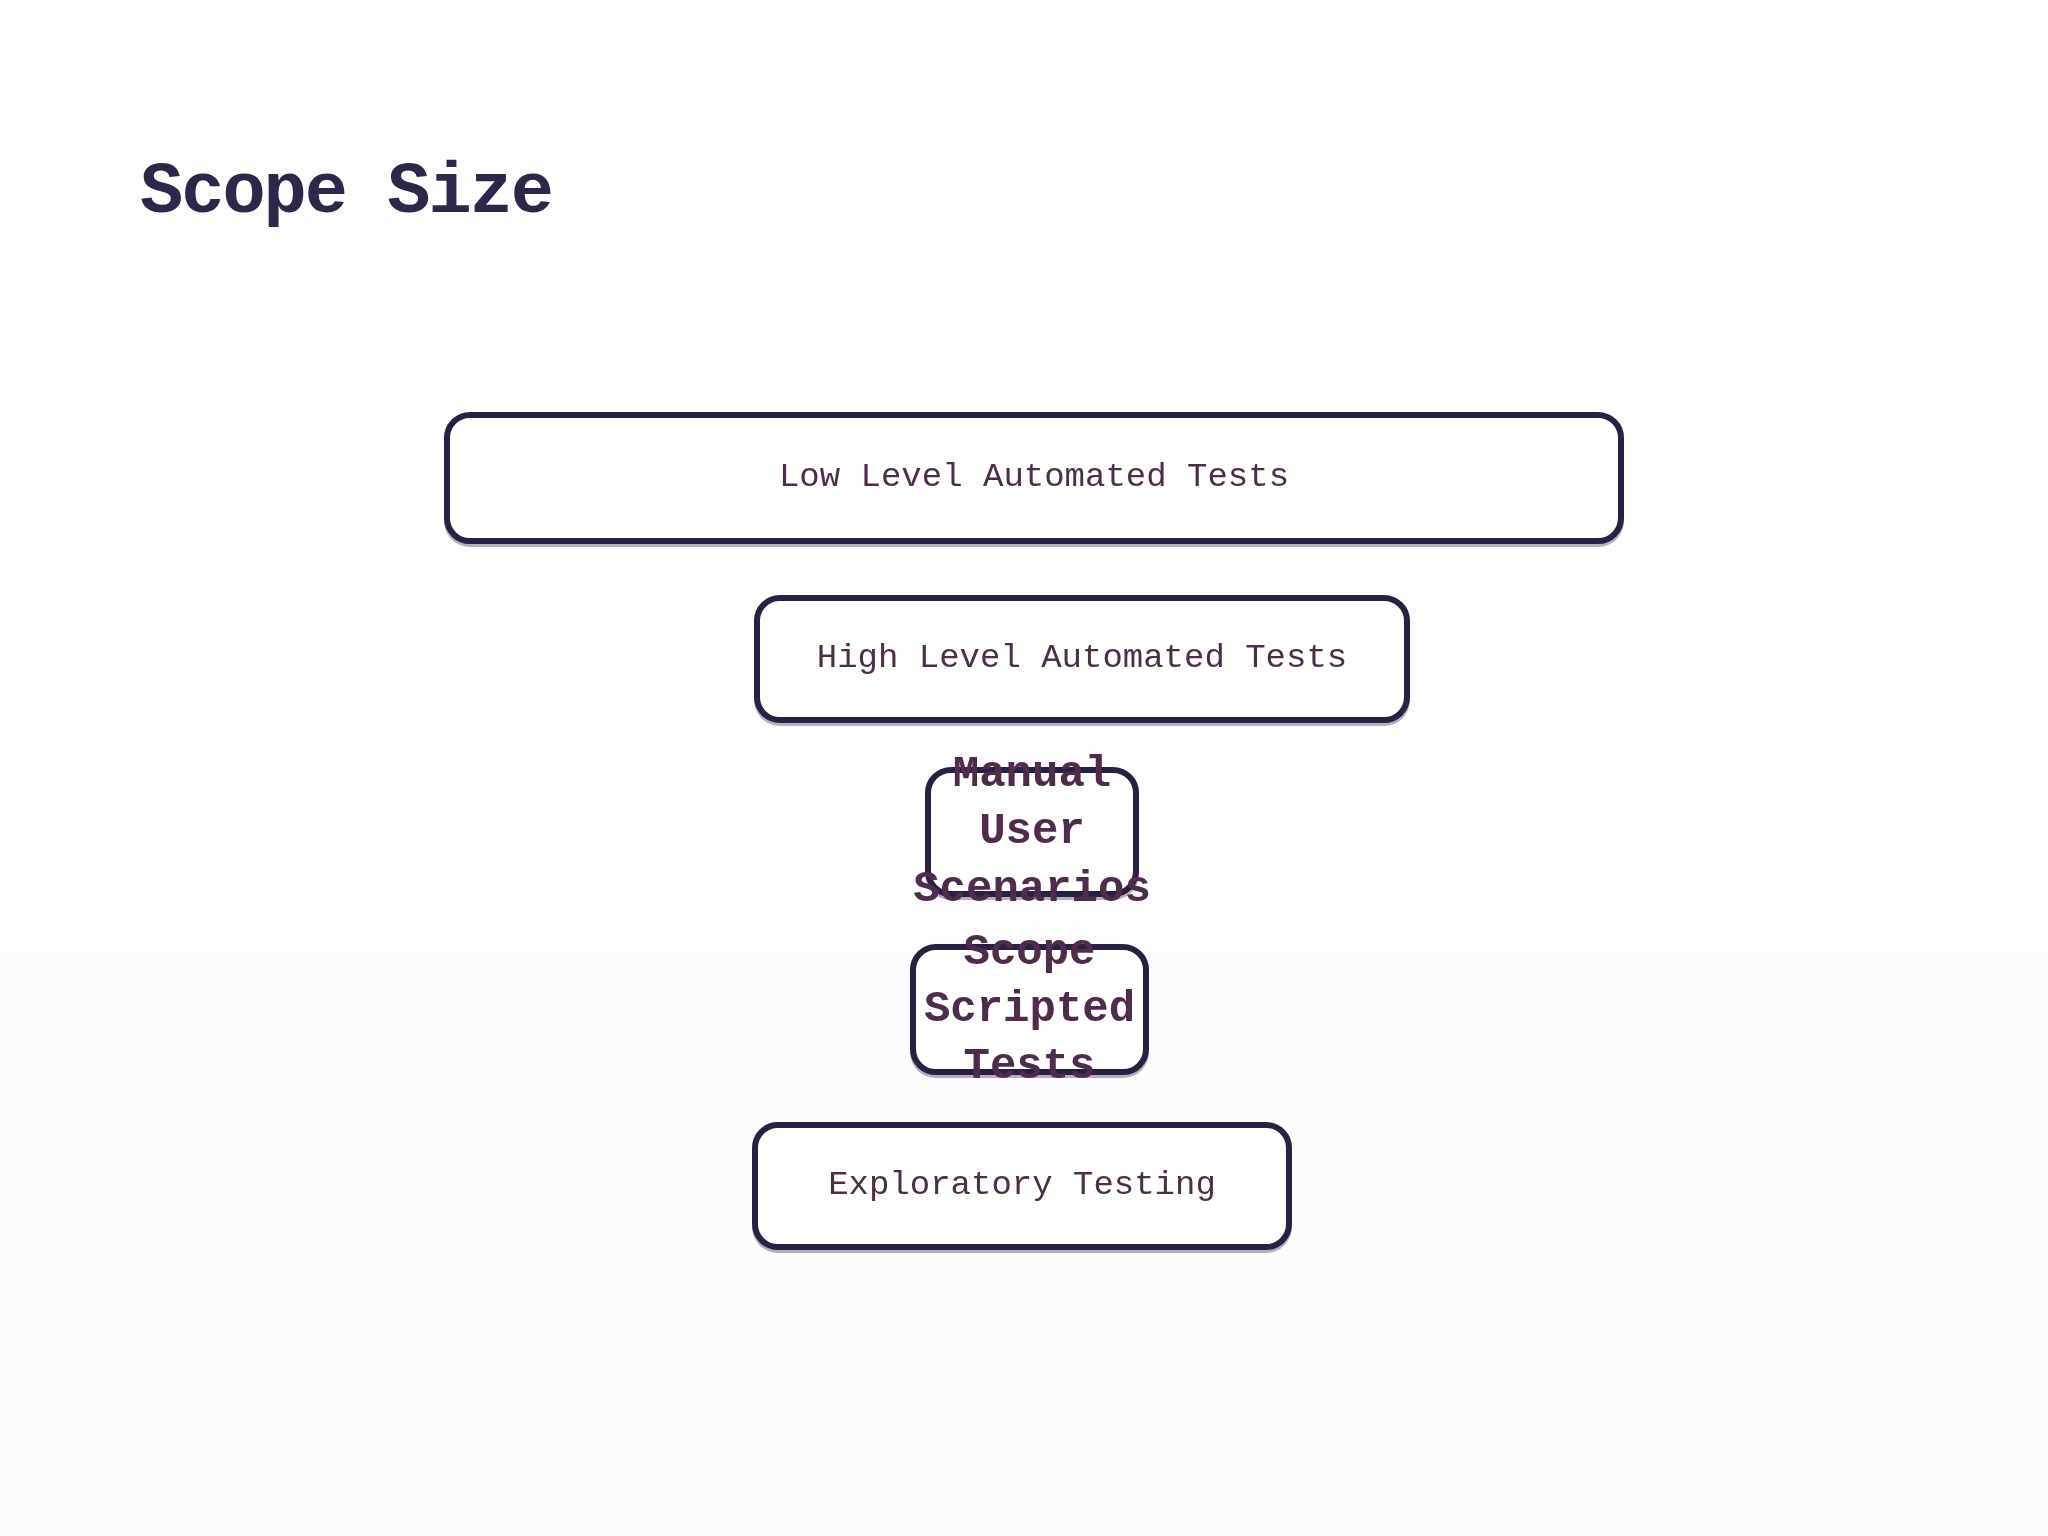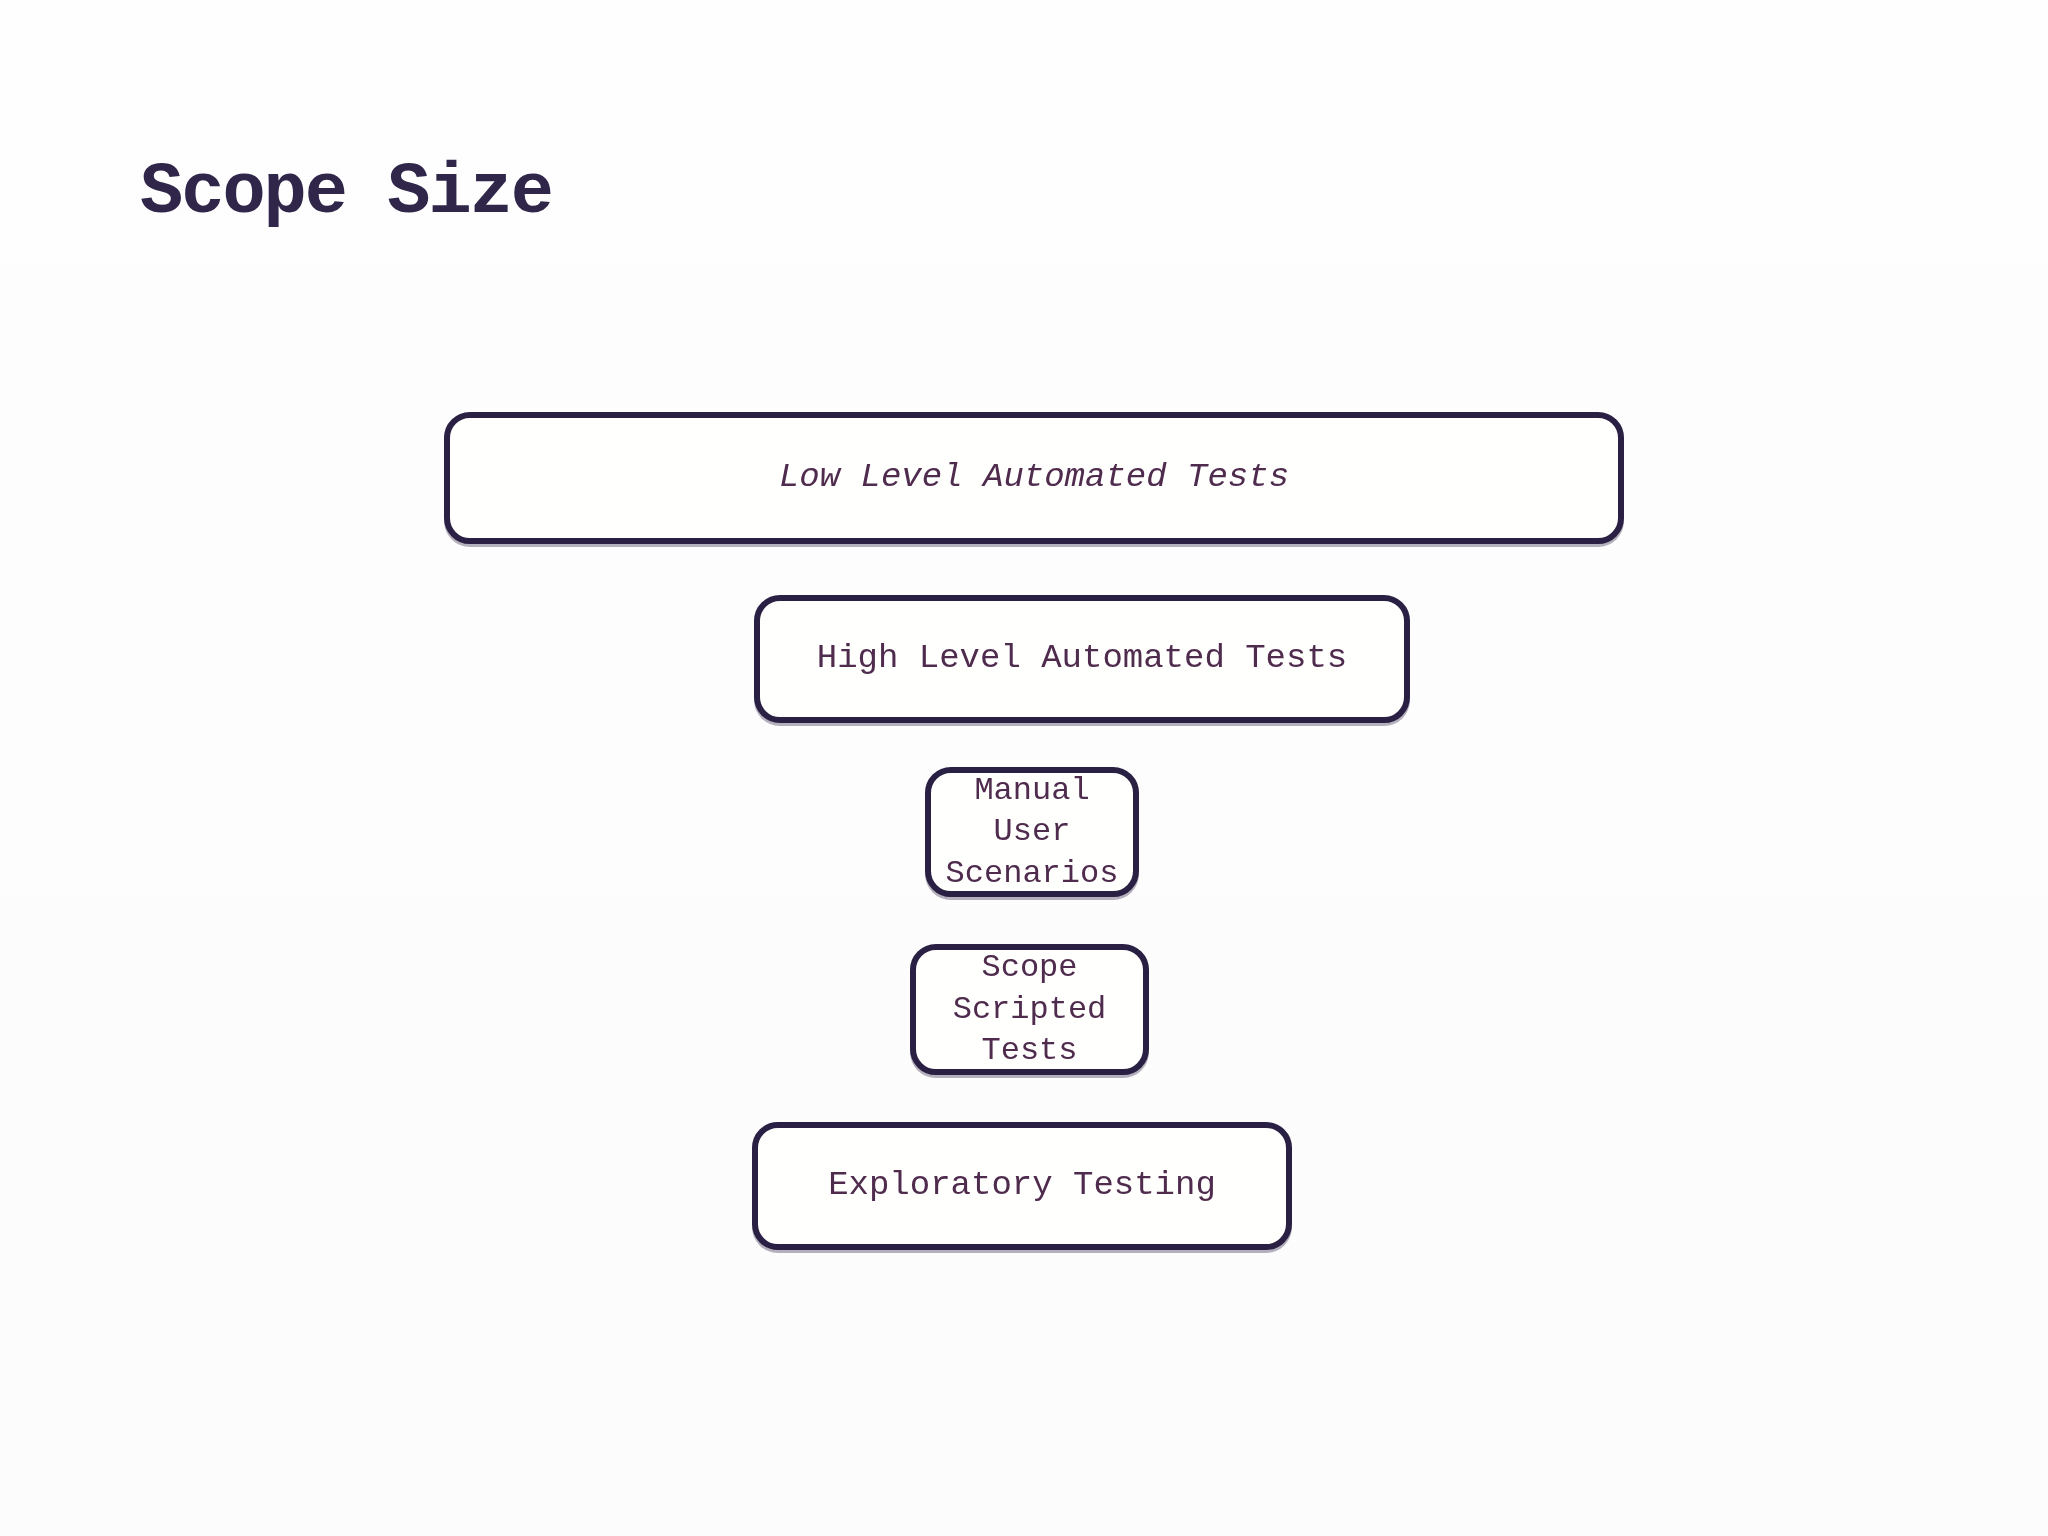--- a/index.html
+++ b/index.html
@@ -45,26 +45,26 @@
     justify-content: center;
     text-align: center;
     color: var(--text-color);
   }
   .box-label {
     display: block;
     font-size: 34px;
     line-height: 1.28;
     padding: 4px 10px;
   }
-  .box1 { left: 412px; top: 380px; width: 1180px; height: 132px; font-style: italic; }
+  .box1 { left: 412px; top: 380px; width: 1180px; height: 132px; }
   .box2 { left: 722px; top: 563px; width: 656px;  height: 128px; }
   .box3 { left: 893px; top: 735px; width: 214px;  height: 130px; }
   .box4 { left: 878px; top: 912px; width: 239px;  height: 131px; }
   .box5 { left: 720px; top: 1090px; width: 540px; height: 128px; }
-  .box3 .box-label, .box4 .box-label { font-size: 32px; line-height: 1.3; }
+  .box3 .box-label, .box4 .box-label { font-size: 44px; line-height: 1.3; font-weight: bold; }
 </style>
 </head>
 <body>
 
 <div class="slide">
   <h1 class="title">Scope Size</h1>
 
   <div class="diagram">
     <div class="box box1">
       <span class="box-label">Low Level Automated Tests</span>

